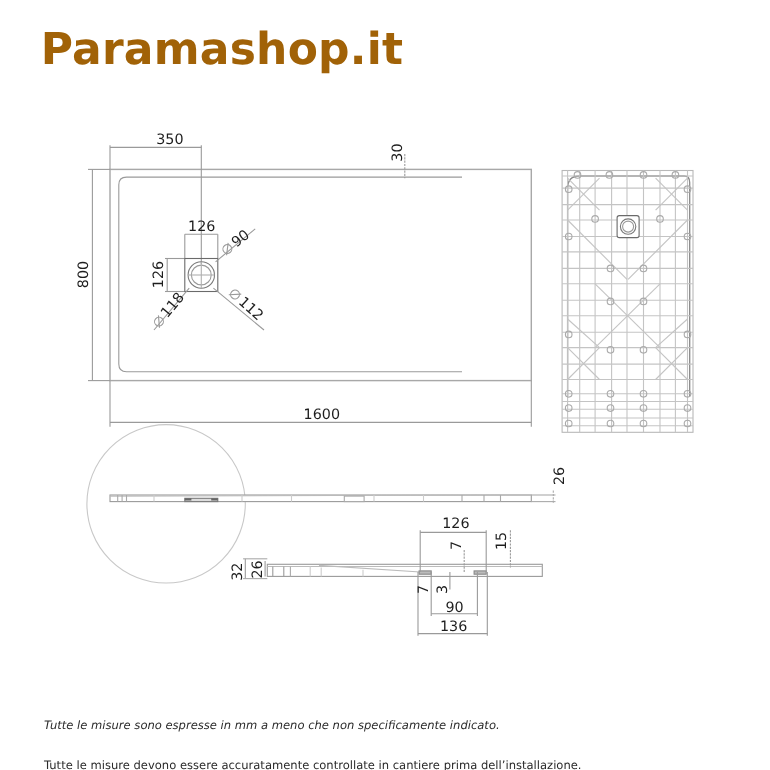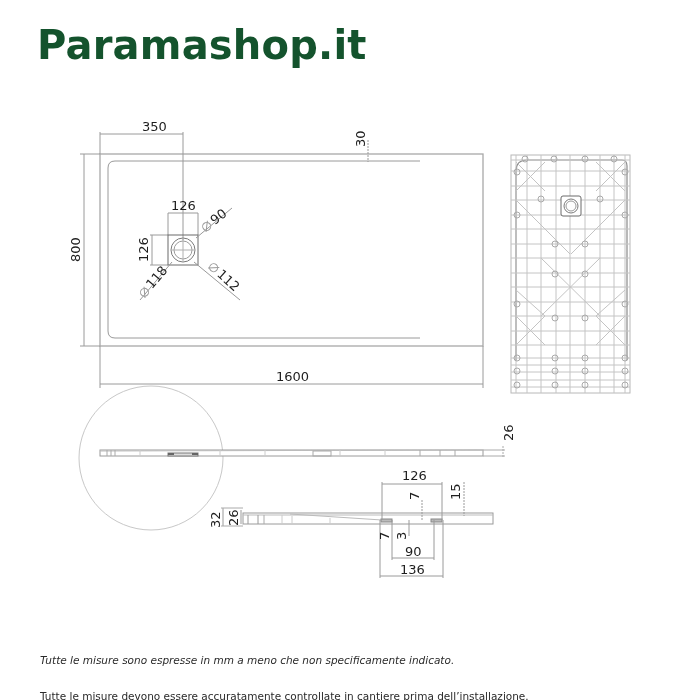--- a/index.html
+++ b/index.html
@@ -1,20 +1,20 @@
 <!DOCTYPE html>
 <html><head>
   <meta charset="utf-8">
   <style>
     html, body { margin: 0; padding: 0; background: #ffffff; }
     body { width: 700px; height: 700px; position: relative; overflow: hidden; font-family: "DejaVu Sans", sans-serif; }
     .brand {
       position: absolute; left: 37px; top: 22px;
       font-family: "DejaVu Sans", sans-serif; font-weight: bold;
-      font-size: 40px; color: #14532d; letter-spacing: 0.2px;
+      font-size: 40px; color: #a16207; letter-spacing: 0.2px;
     }
     svg.drawing { position: absolute; left: 0; top: 0; }
     .dim { font-family: "DejaVu Sans", sans-serif; font-size: 13px; fill: #1e1e1e; }
     .note {
       position: absolute; left: 40px;
       font-family: "DejaVu Sans", sans-serif; font-size: 10.5px; color: #2a2a2a;
       white-space: nowrap;
     }
     .note.l1 { top: 654px; font-style: italic; }
     .note.l2 { top: 670px; margin-top: 20px; }

